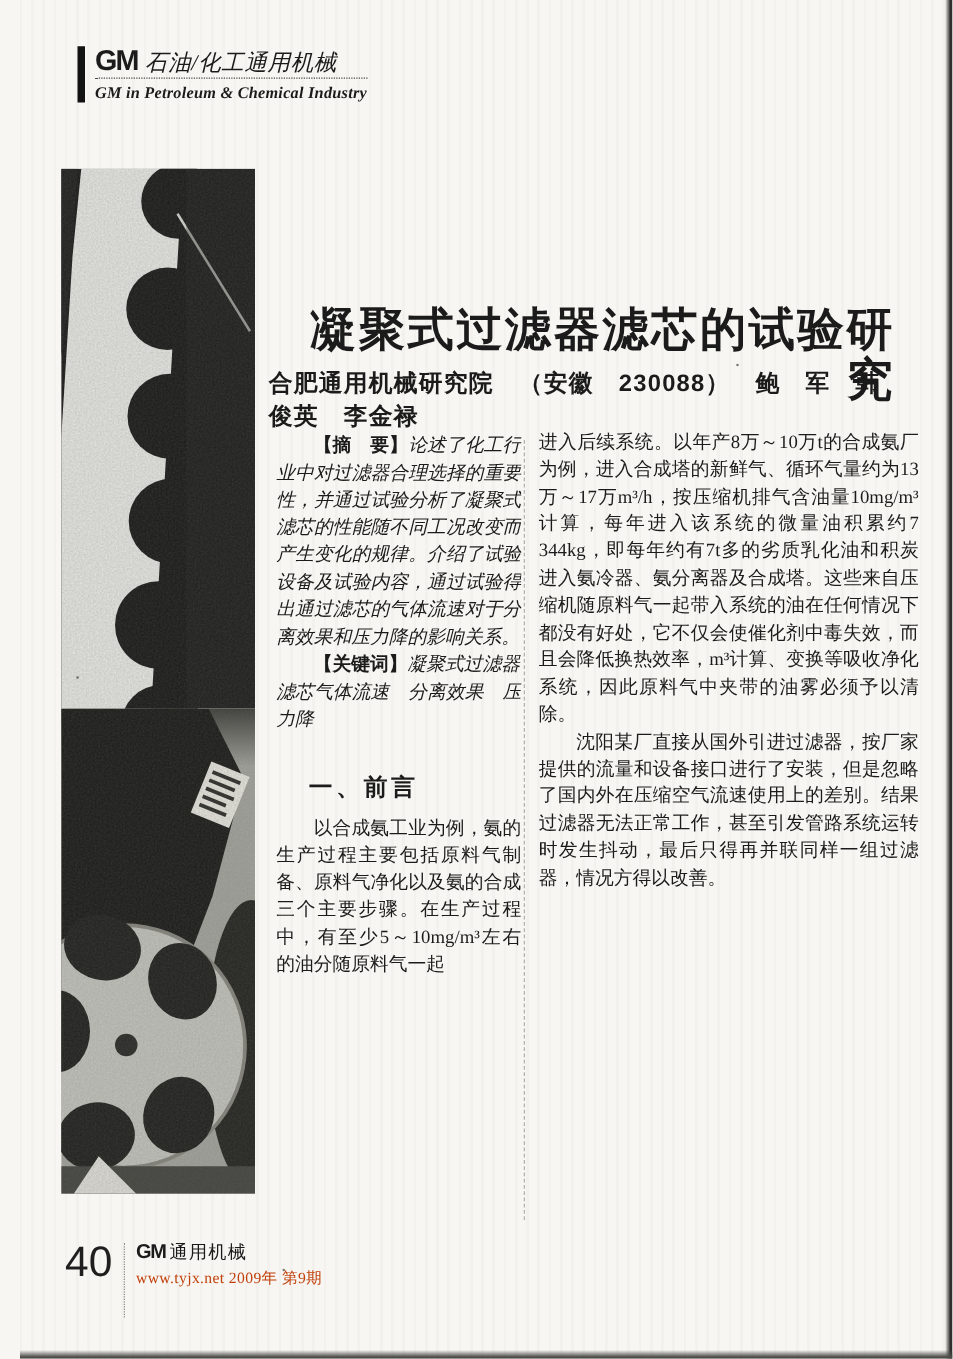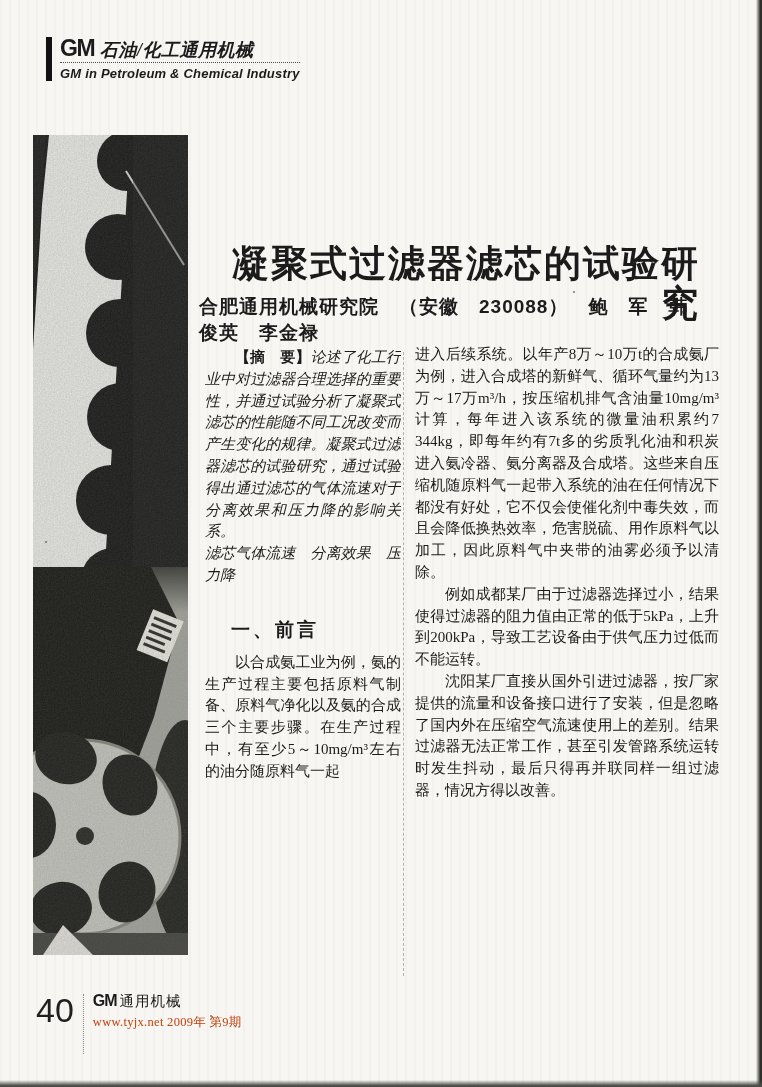--- a/index.html
+++ b/index.html
@@ -2,29 +2,29 @@
 <html><head>
 <meta charset="utf-8">
 <style>
   html,body{margin:0;padding:0;}
   body{width:762px;height:1087px;position:relative;overflow:hidden;
        background:#f7f6f2;color:#1b1b1b;
        font-family:"Liberation Serif", serif;}
   
   .streaks{position:absolute;inset:0;pointer-events:none;
        background:repeating-linear-gradient(90deg, rgba(0,0,0,0.018) 0 2px, rgba(0,0,0,0) 2px 9px);}
-  .page{position:absolute;inset:0;}
+  .page{position:absolute;inset:0;margin-left:16px;}
 
   
   .header{position:absolute;left:46px;top:37px;display:flex;align-items:stretch;}
   .hbar{width:6px;background:#121212;margin-right:8px;}
   .hline1{display:flex;align-items:baseline;border-bottom:1px dotted #4a4a4a;padding-bottom:2px;min-width:172px;}
   .gm-logo{font-family:"Liberation Sans",sans-serif;font-weight:900;font-size:23px;letter-spacing:-1.5px;line-height:1;}
-  .hcn{font-family:"Liberation Serif",serif;font-weight:700;font-style:italic;font-size:18px;margin-left:6px;letter-spacing:0.5px;line-height:1;}
-  .hline2{font-family:Liberation Sans, sans-serif;font-weight:700;font-style:italic;font-size:13px;padding-top:3px;letter-spacing:0.2px;}
+  .hcn{font-family:"Liberation Serif",serif;font-weight:400;font-style:italic;font-size:18px;margin-left:6px;letter-spacing:0.5px;line-height:1;}
+  .hline2{font-family:Liberation Serif, serif;font-weight:700;font-style:italic;font-size:13px;padding-top:3px;letter-spacing:0.2px;}
 
   
   .photo{position:absolute;left:33px;top:135px;width:155px;height:820px;}
 
   
   .title{position:absolute;left:198px;top:219px;width:502px;text-align:right;
          font-family:"Liberation Sans",sans-serif;font-weight:900;font-size:37px;
          letter-spacing:2px;line-height:1.1;}
   .byline{position:absolute;left:199px;top:294px;width:500px;
          font-family:"Liberation Sans",sans-serif;font-weight:700;font-size:19px;letter-spacing:1px;}
@@ -139,31 +139,31 @@
       <polygon points="30,790 60,820 10,820" fill="#e4e3dd"></polygon>
     </g>
 
     <rect x="0" y="0" width="155" height="820" filter="url(#noise)" opacity="0.38"></rect>
   </svg>
 
   <h1 class="title">凝聚式过滤器滤芯的试验研究</h1>
   <div class="byline">合肥通用机械研究院　（安徽　230088）　鲍　军　韩俊英　李金禄</div>
 
   <div class="col-left">
-    <p class="abs"><span class="blab">【摘　要】</span><span class="kai">论述了化工行业中对过滤器合理选择的重要性，并通过试验分析了凝聚式滤芯的性能随不同工况改变而产生变化的规律。凝聚式过滤器滤芯的试验研究，通过试验得出通过滤芯的气体流速对于分离效果和压力降的影响关系。</span></p>
+    <p class="abs"><span class="blab">【摘　要】</span><span class="kai">论述了化工行业中对过滤器合理选择的重要性，并通过试验分析了凝聚式滤芯的性能随不同工况改变而产生变化的规律。介绍了试验设备及试验内容，通过试验得出通过滤芯的气体流速对于分离效果和压力降的影响关系。</span></p>
+    <p class="kw"><span class="blab">【关键词】</span><span class="kai">凝聚式过滤器</span></p>
     <p class="kai">滤芯气体流速　分离效果　压力降</p>
     <h2 class="sec-h">一、前言</h2>
     <p class="para">以合成氨工业为例，氨的生产过程主要包括原料气制备、原料气净化以及氨的合成三个主要步骤。在生产过程中，有至少5～10mg/m³左右的油分随原料气一起</p>
   </div>
 
   <div class="col-divider"></div>
 
   <div class="col-right">
-    <p class="para no-indent">进入后续系统。以年产8万～10万t的合成氨厂为例，进入合成塔的新鲜气、循环气量约为13万～17万m³/h，按压缩机排气含油量10mg/m³计算，每年进入该系统的微量油积累约7 344kg，即每年约有7t多的劣质乳化油和积炭进入氨冷器、氨分离器及合成塔。这些来自压缩机随原料气一起带入系统的油在任何情况下都没有好处，它不仅会使催化剂中毒失效，而且会降低换热效率，危害脱硫、用作原料气以加工，因此原料气中夹带的油雾必须予以清除。</p>
-    <p class="para">例如成都某厂由于过滤器选择过小，结果使得过滤器的阻力值由正常的低于5kPa，上升到200kPa，导致工艺设备由于供气压力过低而不能运转。</p>
+    <p class="para no-indent">进入后续系统。以年产8万～10万t的合成氨厂为例，进入合成塔的新鲜气、循环气量约为13万～17万m³/h，按压缩机排气含油量10mg/m³计算，每年进入该系统的微量油积累约7 344kg，即每年约有7t多的劣质乳化油和积炭进入氨冷器、氨分离器及合成塔。这些来自压缩机随原料气一起带入系统的油在任何情况下都没有好处，它不仅会使催化剂中毒失效，而且会降低换热效率，m³计算、变换等吸收净化系统，因此原料气中夹带的油雾必须予以清除。</p>
     <p class="para">沈阳某厂直接从国外引进过滤器，按厂家提供的流量和设备接口进行了安装，但是忽略了国内外在压缩空气流速使用上的差别。结果过滤器无法正常工作，甚至引发管路系统运转时发生抖动，最后只得再并联同样一组过滤器，情况方得以改善。</p>
 
   </div>
 
   <div class="footer">
     <div class="pagenum">40</div>
     <div class="fsep"></div>
     <div class="fbrand">
       <div class="fbrand-top">
         <span class="gm-logo-sm">GM</span>

